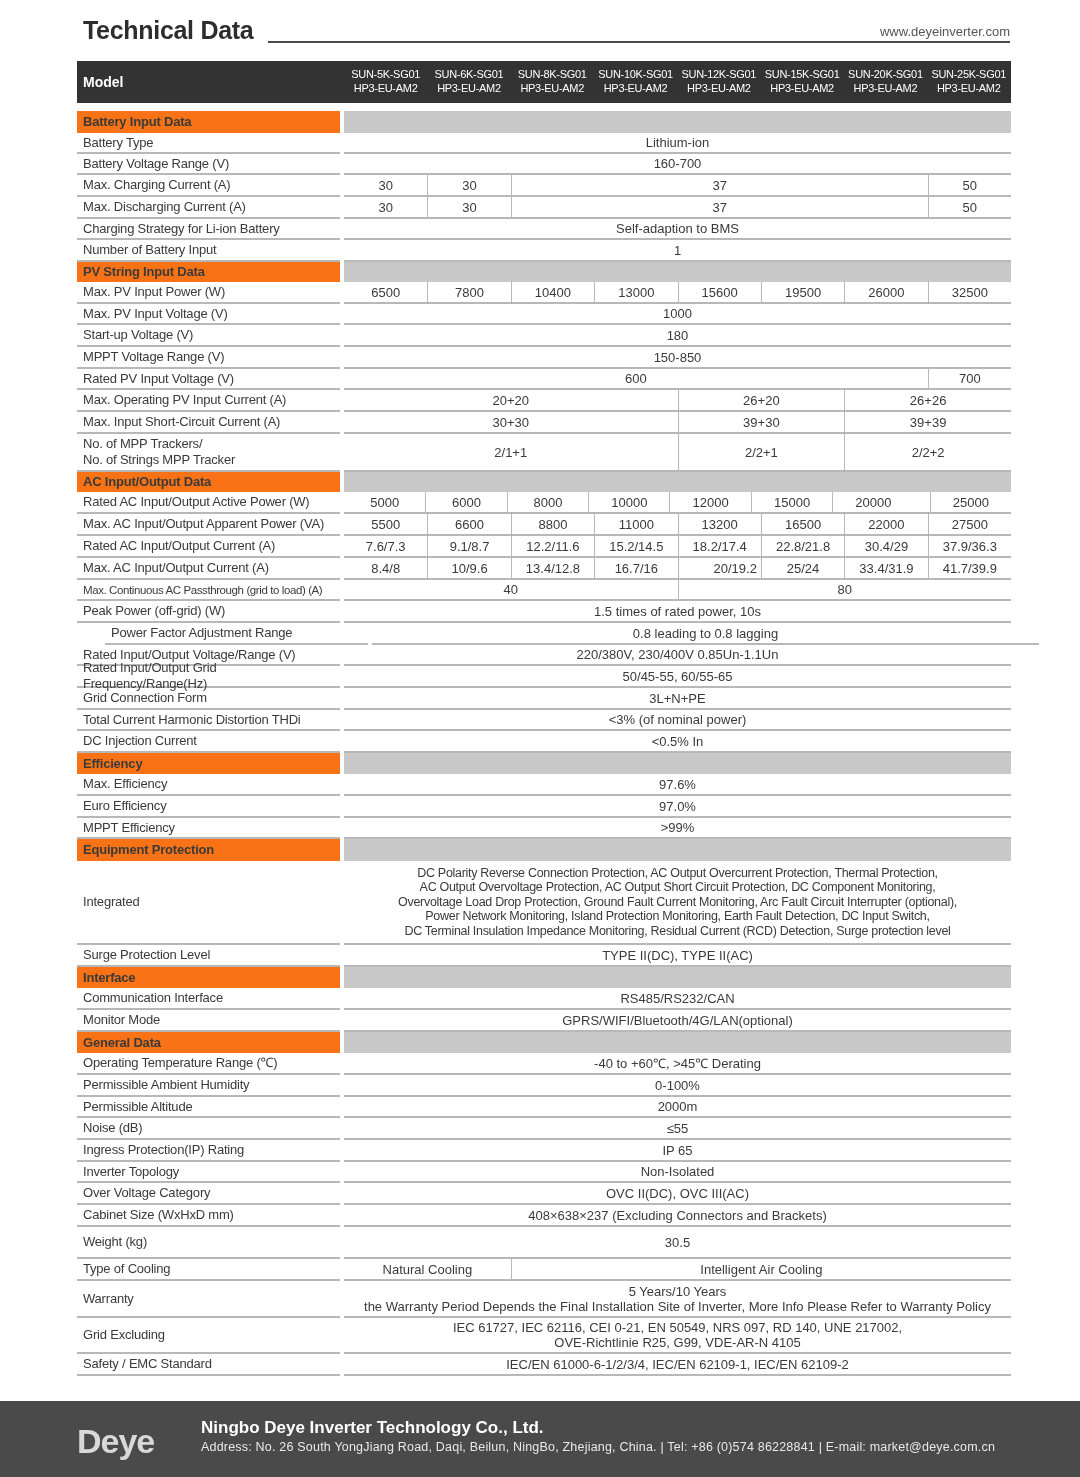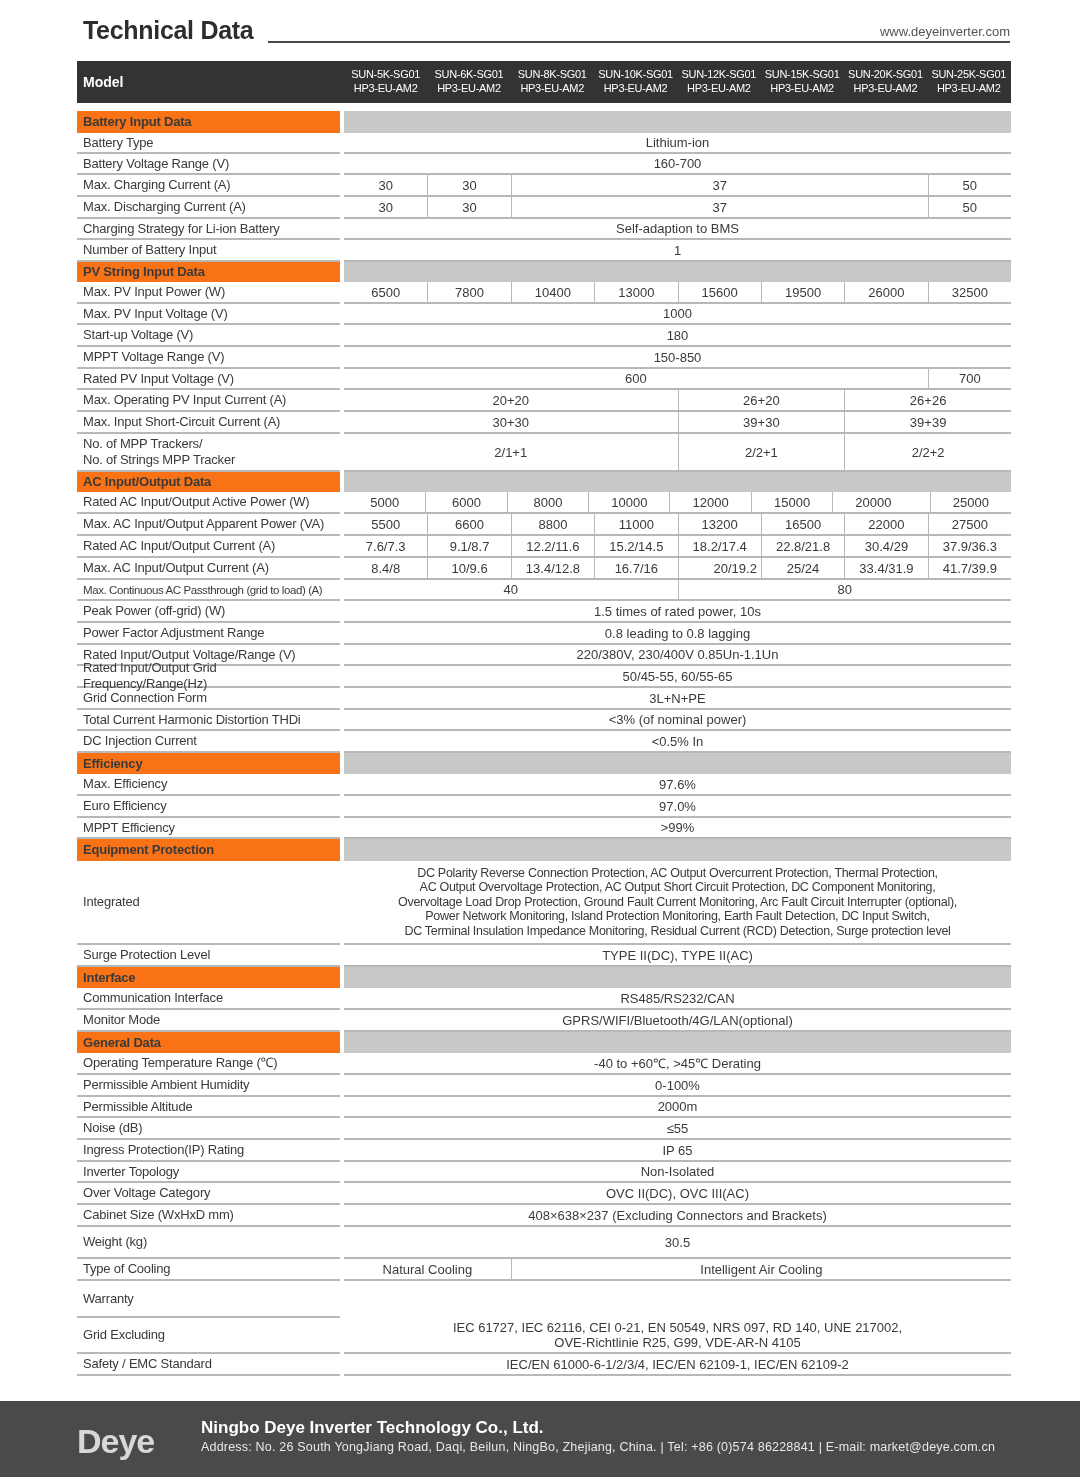--- a/index.html
+++ b/index.html
@@ -247,21 +247,21 @@
         <div class="cell" style="width: 333.5px; white-space: pre-line;">80</div>
       </div>
     </div>
     <div class="row" style="height: 22px;">
       <div class="lbl" style="white-space: pre-line; line-height: 16px;">Peak Power (off-grid) (W)</div>
       <div class="vals">
         <div class="cell" style="width: 667px; white-space: pre-line;">1.5 times of rated power, 10s</div>
       </div>
     </div>
     <div class="row" style="height: 22px;">
-      <div class="lbl" style="white-space: pre-line; line-height: 16px;">Power Factor Adjustment Range</div>
+      <div class="lbl" style="white-space: pre-line; line-height: 16px; margin-left: 28px;">Power Factor Adjustment Range</div>
       <div class="vals">
         <div class="cell" style="width: 667px; white-space: pre-line;">0.8 leading to 0.8 lagging</div>
       </div>
     </div>
     <div class="row" style="height: 21px;">
       <div class="lbl" style="white-space: pre-line; line-height: 16px;">Rated Input/Output Voltage/Range (V)</div>
       <div class="vals">
         <div class="cell" style="width: 667px; white-space: pre-line;">220/380V, 230/400V  0.85Un-1.1Un</div>
       </div>
     </div>
@@ -407,20 +407,24 @@
     </div>
     <div class="row" style="height: 22px;">
       <div class="lbl" style="white-space: pre-line; line-height: 16px;">Type of Cooling</div>
       <div class="vals">
         <div class="cell" style="width: 166.75px; white-space: pre-line;">Natural Cooling</div>
         <div class="cell" style="width: 500.25px; white-space: pre-line;">Intelligent Air Cooling</div>
       </div>
     </div>
     <div class="row" style="height: 37px;">
       <div class="lbl" style="white-space: pre-line; line-height: 16px;">Warranty</div>
+      <div class="vals">
+        <div class="cell" style="width: 667px; white-space: pre-line; line-height: 15px;">5 Years/10 Years
+the Warranty Period Depends the Final Installation Site of Inverter, More Info Please Refer to Warranty Policy</div>
+      </div>
     </div>
     <div class="row" style="height: 36px;">
       <div class="lbl" style="white-space: pre-line; line-height: 16px;">Grid Excluding</div>
       <div class="vals">
         <div class="cell" style="width: 667px; white-space: pre-line; line-height: 15px;">IEC 61727, IEC 62116, CEI 0-21, EN 50549, NRS 097, RD 140, UNE 217002,
 OVE-Richtlinie R25, G99, VDE-AR-N 4105</div>
       </div>
     </div>
     <div class="row" style="height: 22px;">
       <div class="lbl" style="white-space: pre-line; line-height: 16px;">Safety / EMC Standard</div>

